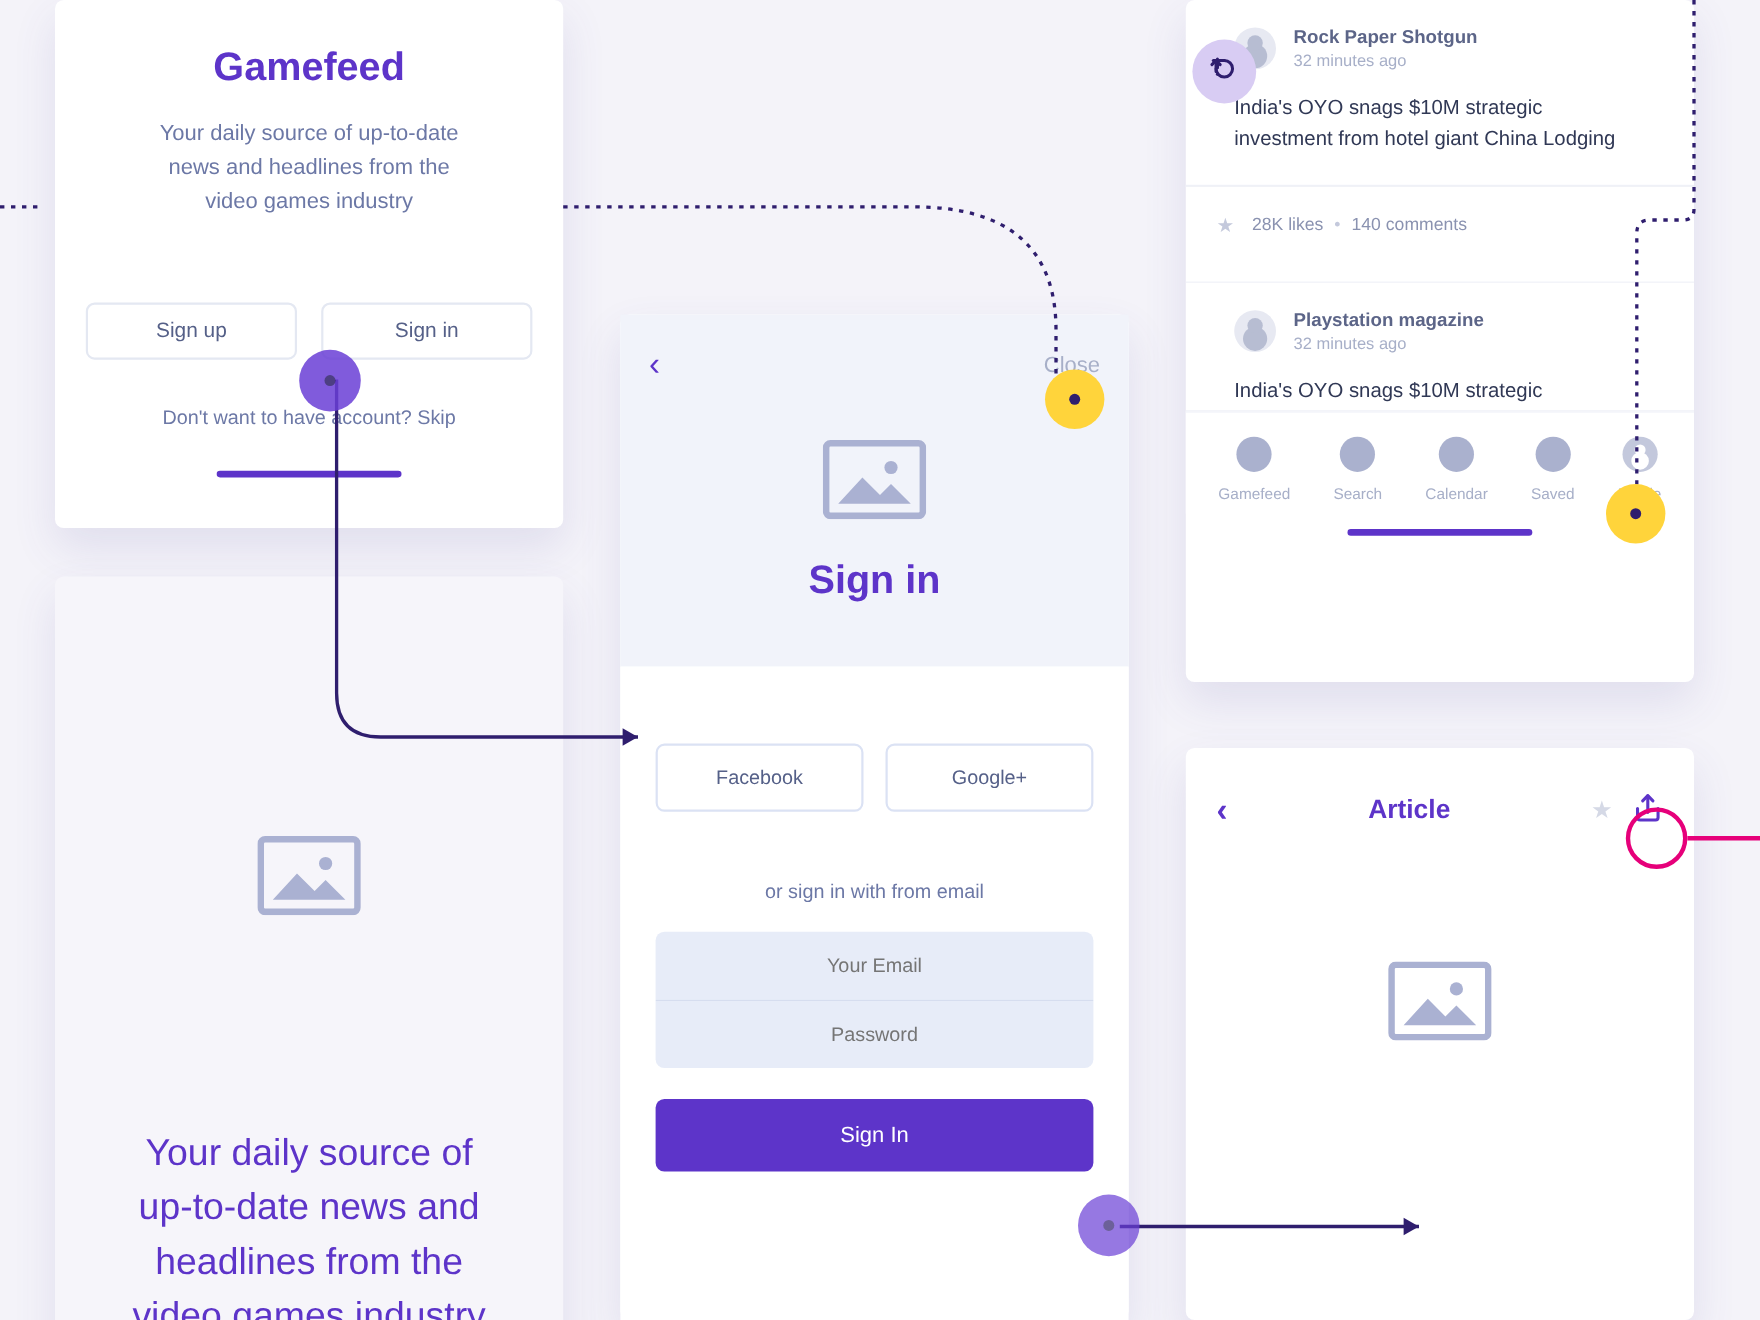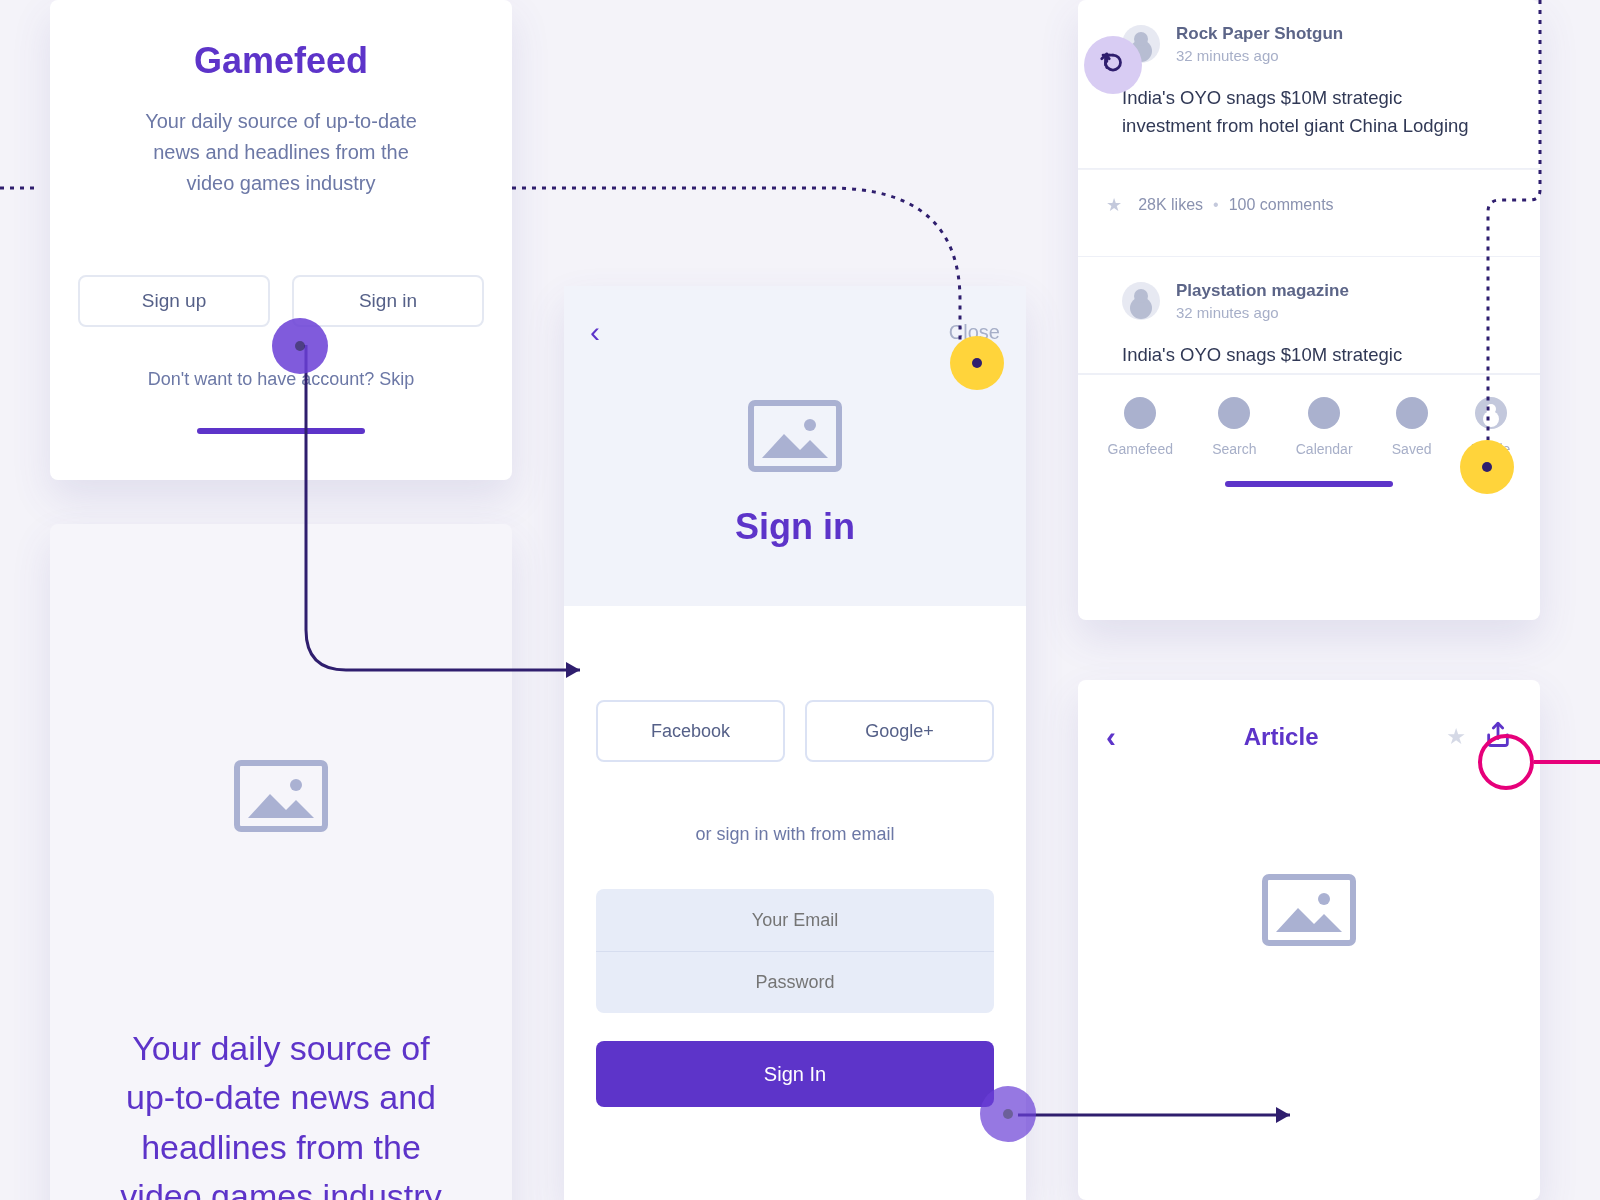--- a/index.html
+++ b/index.html
@@ -37,24 +37,24 @@
   
   #screen-c { left: 564px; top: 286px; width: 462px; height: 914px; background: #fff; display: flex; flex-direction: column; }
   #screen-c .top { background: #f1f3fa; padding: 26px 26px 0; }
   #screen-c .top-row { display: flex; justify-content: space-between; align-items: center; height: 40px; }
   #screen-c .chev { font-size: 30px; color: #5d34c9; cursor: pointer; }
   #screen-c .close { font-size: 20px; color: #a7afc8; cursor: pointer; }
   #screen-c .img-ph { margin: 48px auto 34px; }
   #screen-c .signin-title { font-size: 36px; text-align: center; color: #5d34c9; font-weight: 600; padding-bottom: 58px; }
   #screen-c .bottom { background: #fff; padding: 54px 32px 0; flex: 1; }
   #screen-c .label { text-align: center; font-size: 18px; color: #6c78a6; }
-  #screen-c .social-row { display: flex; gap: 20px; margin-top: 40px; }
+  #screen-c .social-row { display: flex; gap: 20px; margin-top: 16px; }
   #screen-c .social-btn { flex: 1; height: 62px; border: 2px solid #dbe2f4; border-radius: 8px; display: flex; align-items: center; justify-content: center; font-size: 18px; color: #556088; cursor: pointer; }
   #screen-c .or { text-align: center; font-size: 18px; color: #6c78a6; margin-top: 62px; }
-  #screen-c .inputs { margin-top: 44px; background: #e7ecf8; border-radius: 8px; overflow: hidden; }
+  #screen-c .inputs { margin-top: 26px; background: #e7ecf8; border-radius: 8px; overflow: hidden; }
   #screen-c .input { width: 100%; height: 62px; background: transparent; border: none; text-align: center; font-size: 18px; color: #6c78a6; outline: none; }
   #screen-c .input + .input { border-top: 1px solid #d6ddef; }
   #screen-c .submit { width: 100%; height: 66px; background: #5d34c9; border: none; border-radius: 8px; color: #fff; font-size: 20px; margin-top: 28px; cursor: pointer; }
 
   
   #screen-d { left: 1078px; top: 0; width: 462px; height: 620px; background: #ffffff; }
   .feed-item { padding: 24px 44px 0; border-bottom: 1px solid #eef0f7; }
   .feed-hdr { display: flex; align-items: center; gap: 16px; }
   .avatar { width: 38px; height: 38px; border-radius: 50%; background: #e7e9f2; display: flex; align-items: center; justify-content: center; }
   .avatar::before { content: ""; width: 14px; height: 14px; border-radius: 50%; background: #b7bdd2; box-shadow: 0 12px 0 4px #b7bdd2; position: relative; top: -5px; }
@@ -159,21 +159,21 @@
         <div class="feed-source">Rock Paper Shotgun</div>
         <div class="feed-time">32 minutes ago</div>
       </div>
     </div>
     <div class="feed-body">India's OYO snags $10M strategic investment from hotel giant China Lodging</div>
   </div>
   <div class="feed-meta">
     <span class="star">★</span>
     <span>28K likes</span>
     <span class="dot">•</span>
-    <span>100 comments</span>
+    <span>140 comments</span>
   </div>
   <div id="feed2" class="feed-item">
     <div class="feed-hdr">
       <div class="avatar"></div>
       <div>
         <div class="feed-source">Playstation magazine</div>
         <div class="feed-time">32 minutes ago</div>
       </div>
     </div>
     <div class="feed-body" style="height:32px; overflow:hidden;">India's OYO snags $10M strategic investment from hotel giant China Lodging</div>

